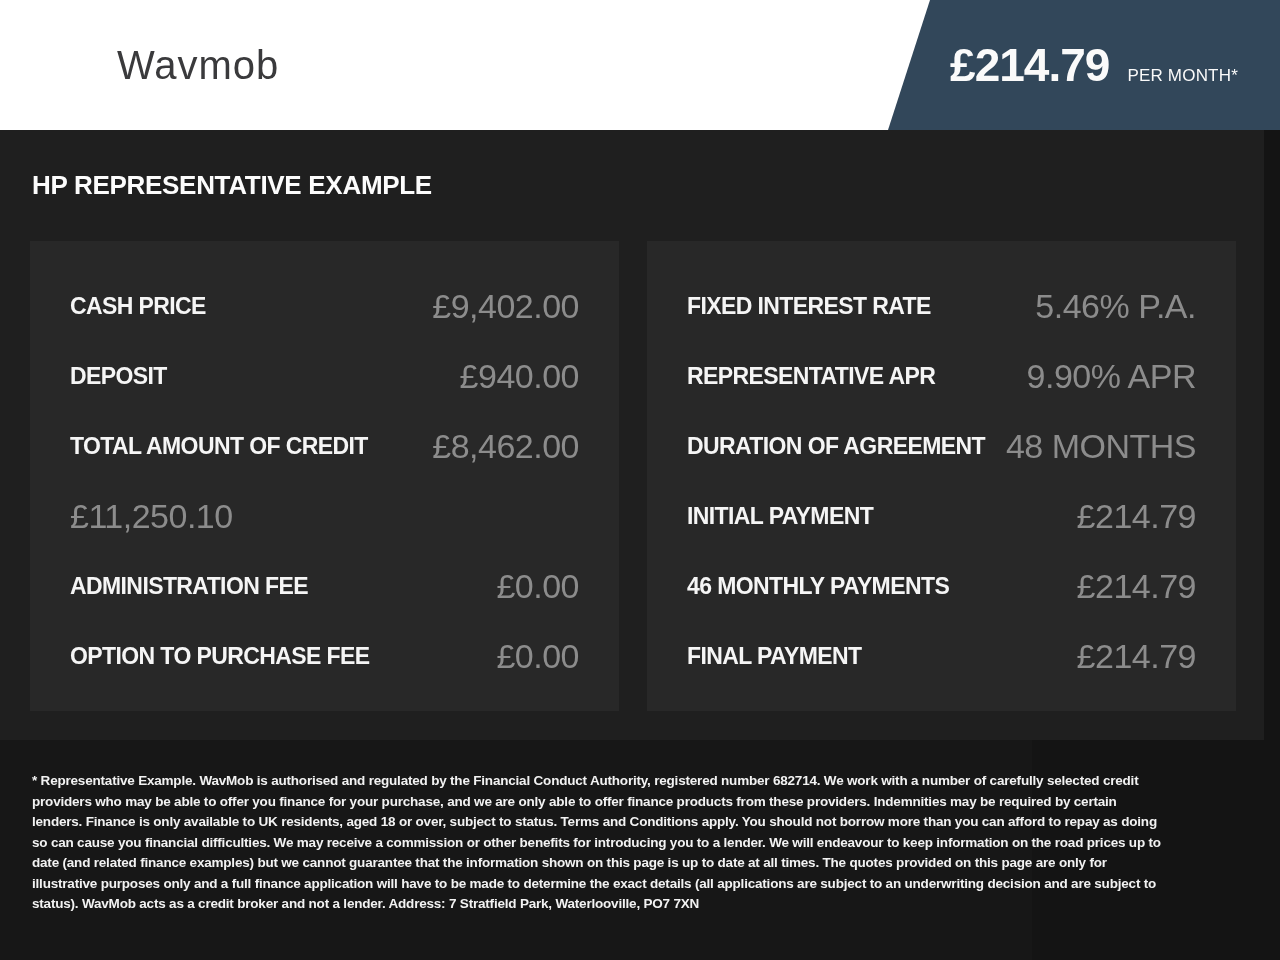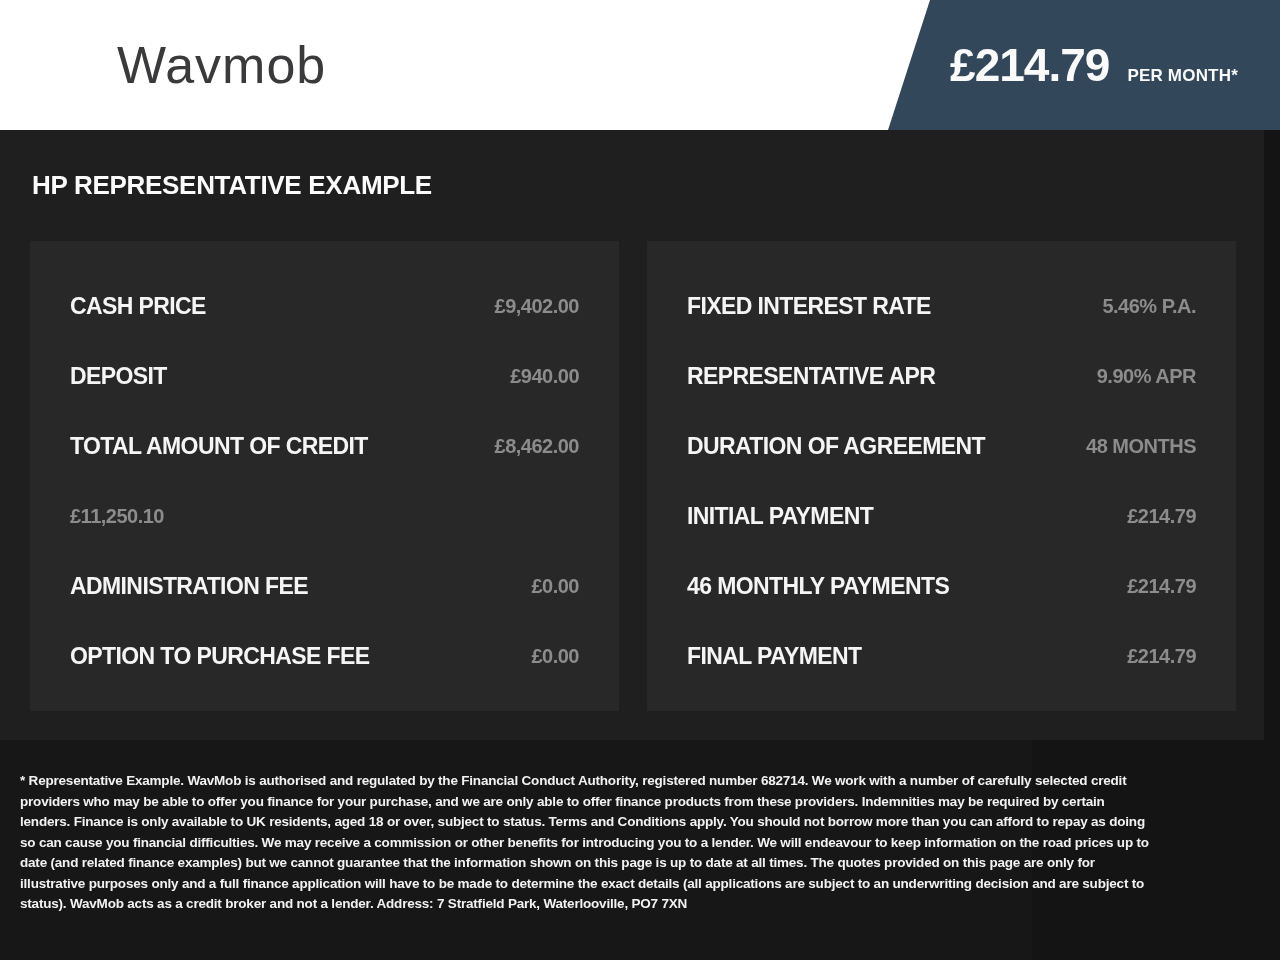--- a/index.html
+++ b/index.html
@@ -16,21 +16,21 @@
     position: relative;
     width: 1280px;
     height: 130px;
     background: #ffffff;
   }
   .logo {
     position: absolute;
     left: 117px;
     top: 50%;
     transform: translateY(-50%);
-    font-size: 52px;
+    font-size: 40px;
     font-weight: 400;
     letter-spacing: 1px;
     color: #3a3a3c;
   }
   .price-badge {
     position: absolute;
     top: 0;
     right: 0;
     width: 392px;
     height: 130px;
@@ -48,21 +48,21 @@
     margin-top: 38px;
   }
   .price-amount {
     font-size: 46px;
     font-weight: 700;
     color: #fafafa;
     letter-spacing: -1px;
   }
   .price-suffix {
     font-size: 17px;
-    font-weight: 700;
+    font-weight: 400;
     color: #fafafa;
     letter-spacing: 0.2px;
   }
 
   
   .main {
     width: 1264px;
     height: 610px;
     background: #1f1f1f;
     padding: 40px 28px 0 30px;
@@ -95,32 +95,32 @@
   }
   .row-label {
     color: #f5f5f5;
     font-size: 23px;
     font-weight: 700;
     letter-spacing: -0.6px;
     white-space: nowrap;
   }
   .row-value {
     color: #8c8c8c;
-    font-size: 20px;
-    font-weight: 700;
+    font-size: 34px;
+    font-weight: 400;
     letter-spacing: -0.5px;
     white-space: nowrap;
   }
 
   
   .footer {
     width: 1032px;
     height: 220px;
     background: #171717;
-    padding: 31px 0 0 20px;
+    padding: 31px 0 0 32px;
   }
   .disclaimer {
     width: 1135px;
     color: #f2f2f2;
     font-size: 13.5px;
     font-weight: 700;
     line-height: 20.5px;
     letter-spacing: -0.2px;
   }
 </style>

